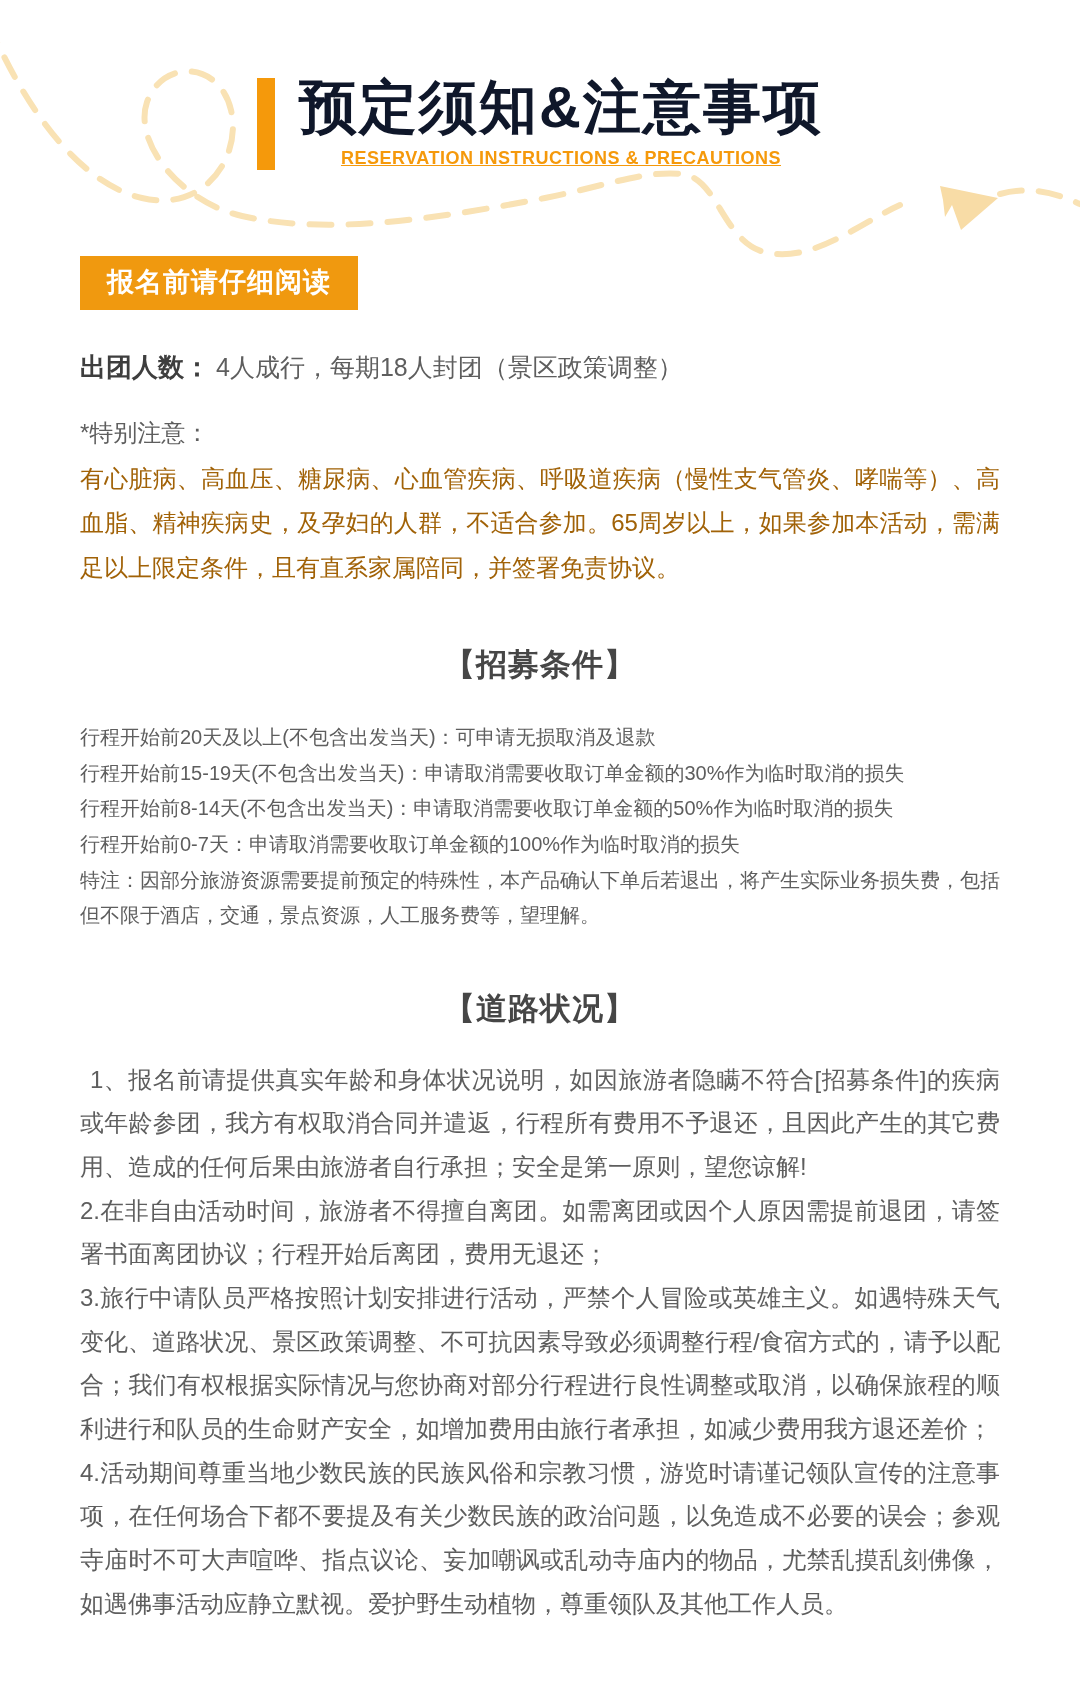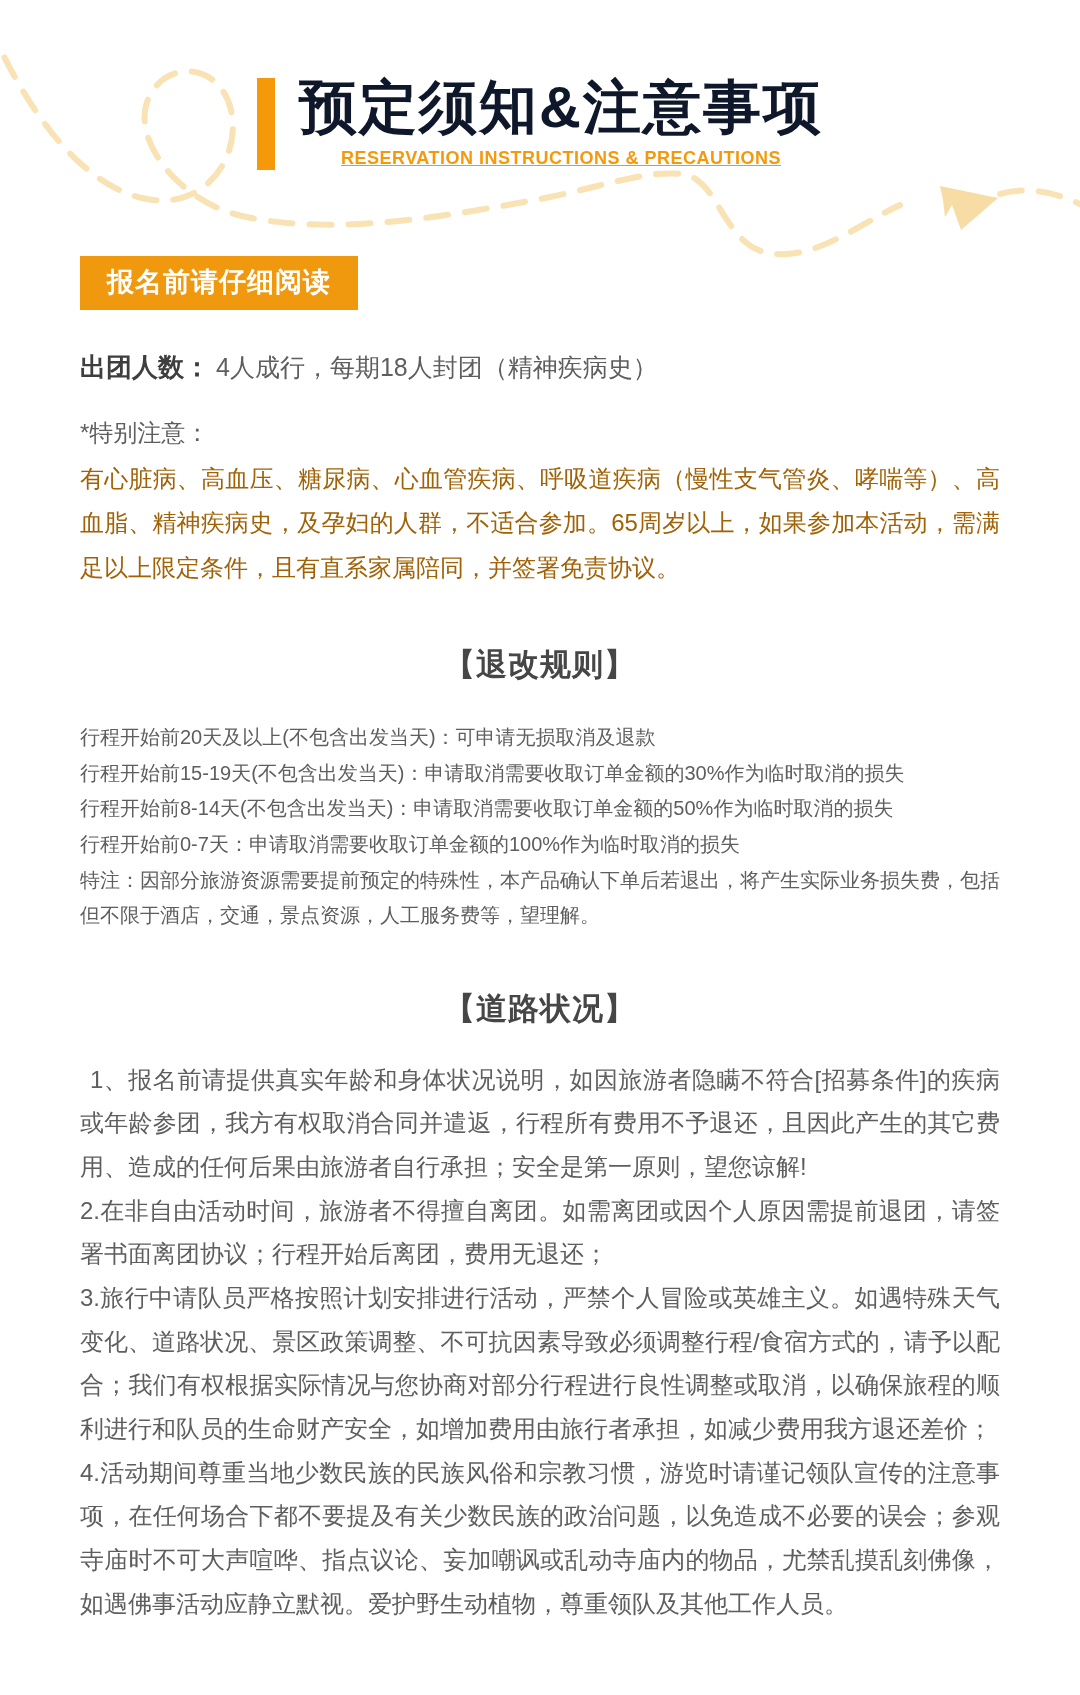--- a/index.html
+++ b/index.html
@@ -82,27 +82,27 @@
         <h1 class="title">预定须知&amp;注意事项</h1>
         <div class="subtitle">RESERVATION INSTRUCTIONS &amp; PRECAUTIONS</div>
       </div>
     </div>
   </header>
 
   <main class="content">
 
     <div class="badge">报名前请仔细阅读</div>
 
-    <p class="intro-line"><b>出团人数：</b><span>4人成行，每期18人封团（精神疾病史）</span></p>
+    <p class="intro-line"><b>出团人数：</b><span>4人成行，每期18人封团（景区政策调整）</span></p>
 
 
     <p class="note-title">*特别注意：</p>
     <p class="note-body">有心脏病、高血压、糖尿病、心血管疾病、呼吸道疾病（慢性支气管炎、哮喘等）、高血脂、精神疾病史，及孕妇的人群，不适合参加。65周岁以上，如果参加本活动，需满足以上限定条件，且有直系家属陪同，并签署免责协议。</p>
 
-    <h2 class="section-title">【退改规则】</h2>
+    <h2 class="section-title">【招募条件】</h2>
 
     <div class="rules">
       <p class="rule">行程开始前20天及以上(不包含出发当天)：可申请无损取消及退款</p>
       <p class="rule">行程开始前15-19天(不包含出发当天)：申请取消需要收取订单金额的30%作为临时取消的损失</p>
       <p class="rule">行程开始前8-14天(不包含出发当天)：申请取消需要收取订单金额的50%作为临时取消的损失</p>
       <p class="rule">行程开始前0-7天：申请取消需要收取订单金额的100%作为临时取消的损失</p>
       <p class="rule">特注：因部分旅游资源需要提前预定的特殊性，本产品确认下单后若退出，将产生实际业务损失费，包括但不限于酒店，交通，景点资源，人工服务费等，望理解。</p>
     </div>
 
     <h2 class="section-title">【道路状况】</h2>

